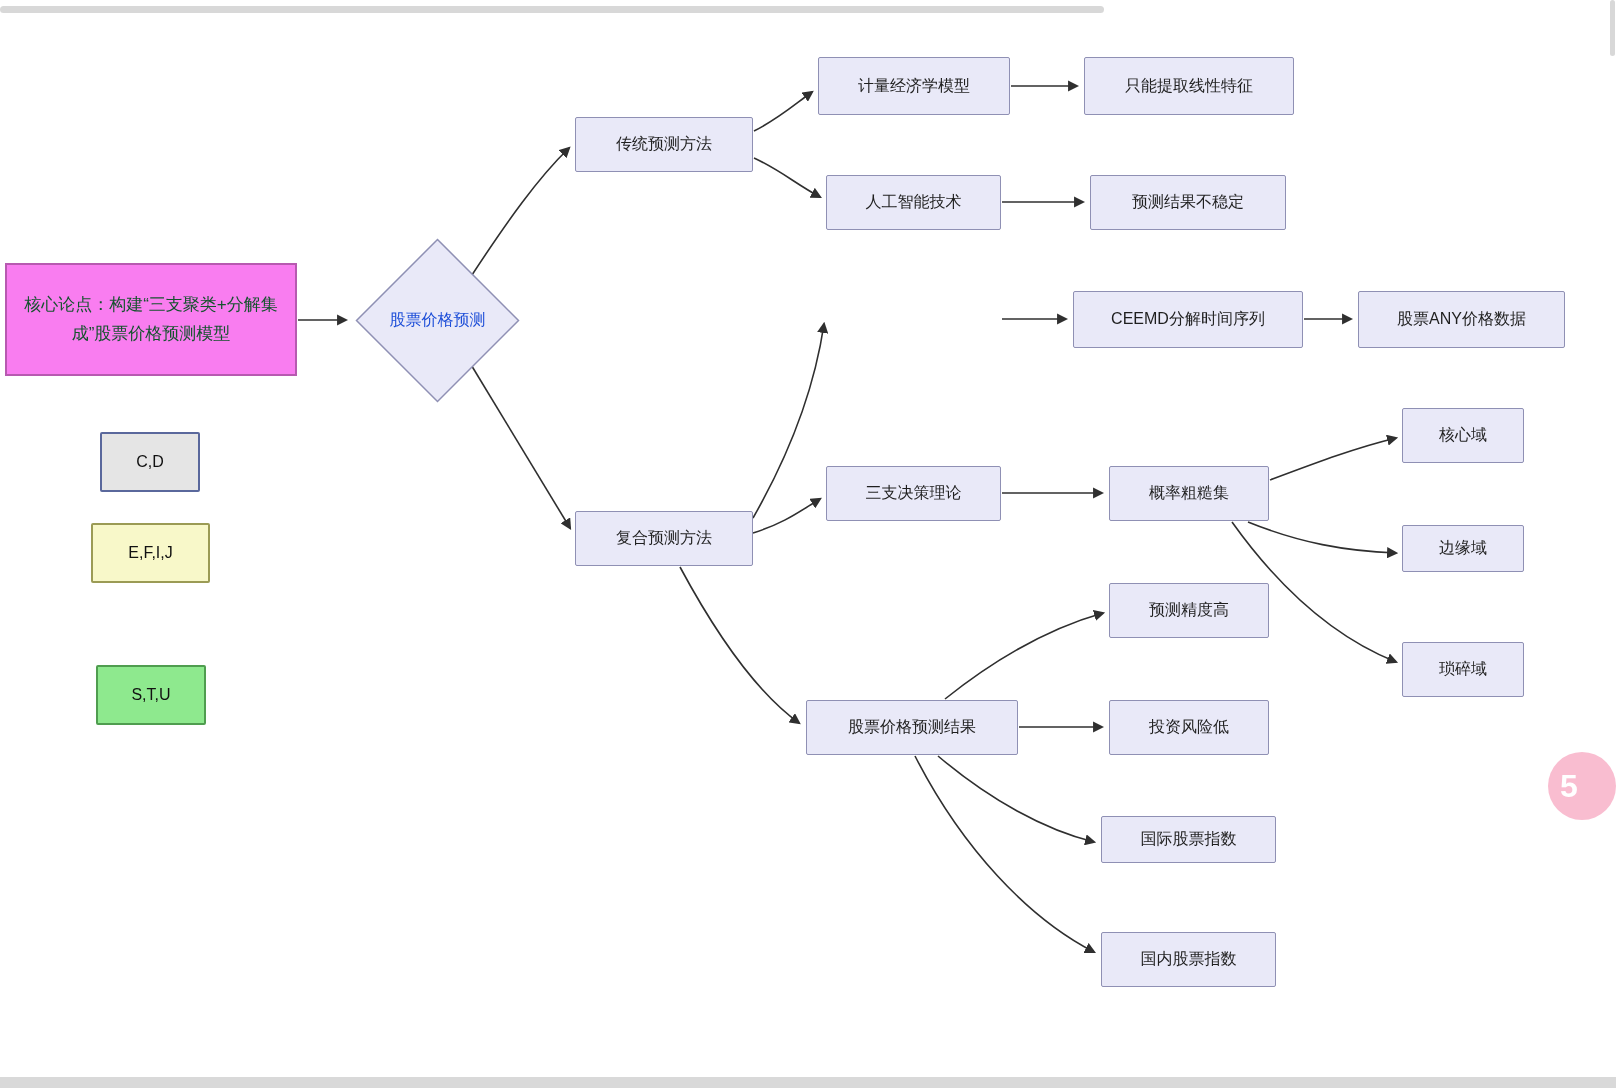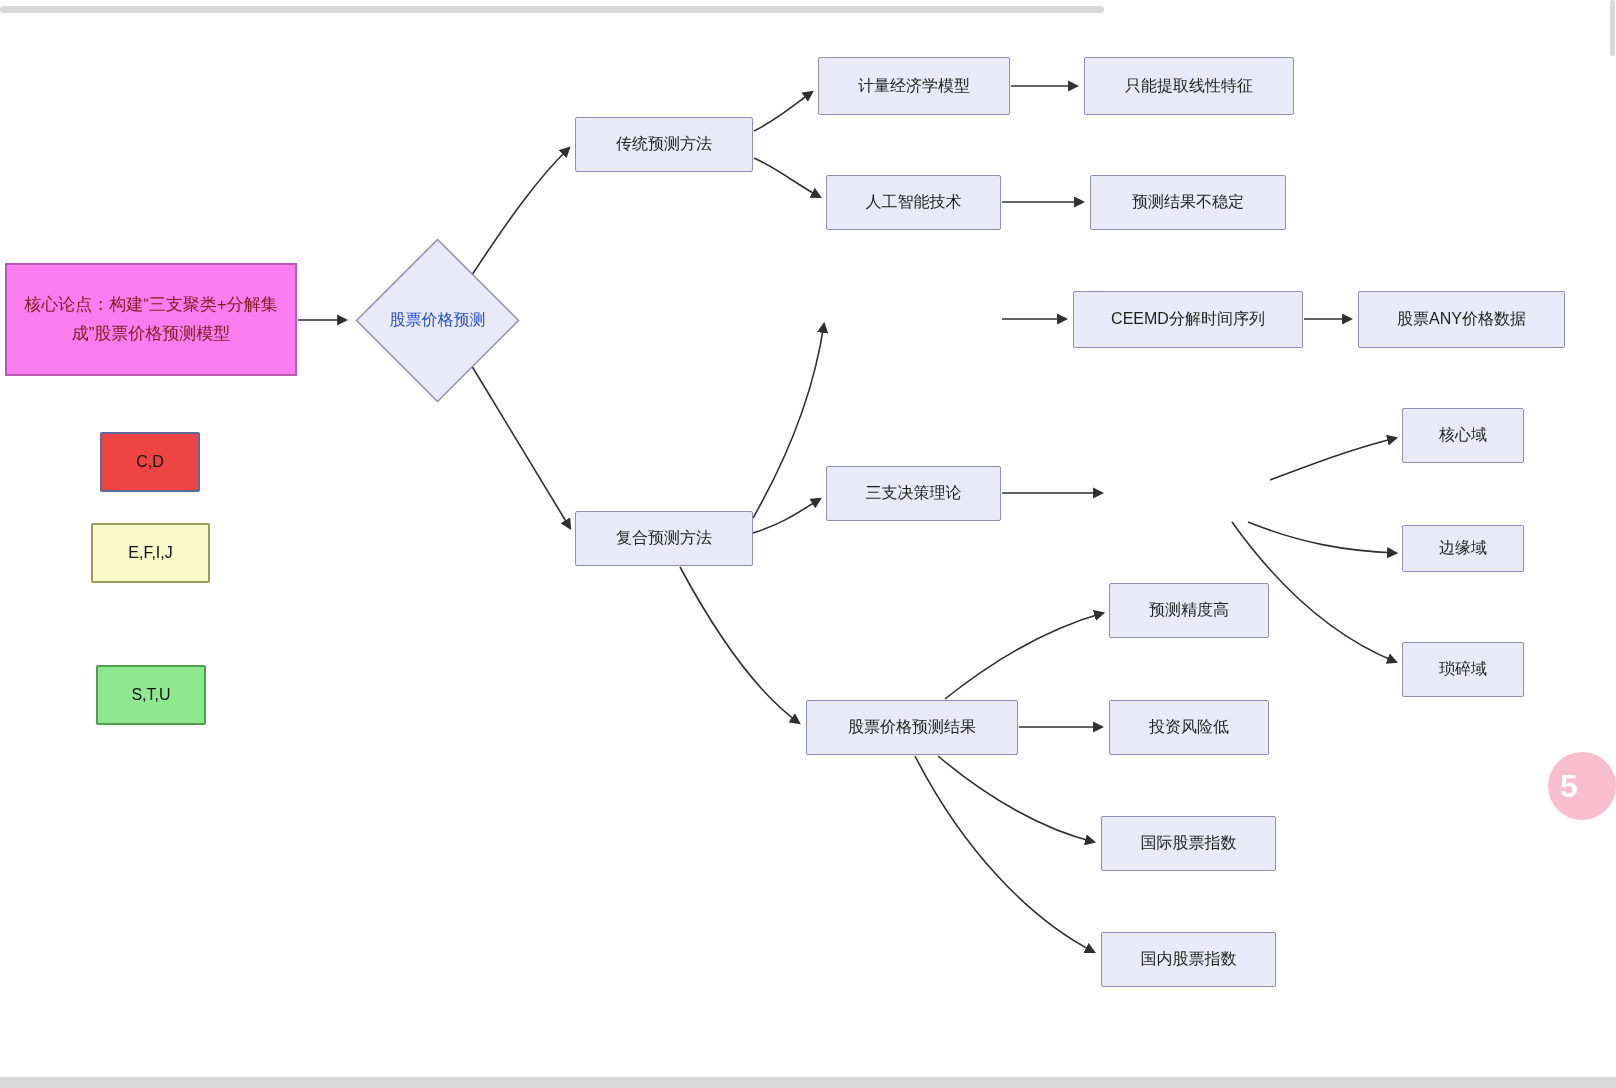--- a/index.html
+++ b/index.html
@@ -12,35 +12,35 @@
     position:absolute;display:flex;align-items:center;justify-content:center;
     background:#e9e9f8;border:1px solid #8f90b4;border-radius:2px;
     color:#1f1f1f;font-size:16px;text-align:center;box-sizing:border-box;
     padding:4px 12px;cursor:default;
   }
 
   .core-box{
     position:absolute;left:5px;top:263px;width:292px;height:113px;
     background:#f97df0;border:2px solid #b75ab0;box-sizing:border-box;
     display:flex;align-items:center;justify-content:center;text-align:center;
-    font-size:17px;line-height:1.7;color:#7f1d1d;padding:4px 16px;
+    font-size:17px;line-height:1.7;color:#14532d;padding:4px 16px;
   }
 
   .diamond-wrap{position:absolute;left:355px;top:238px;width:165px;height:165px;}
   .diamond-label{
     position:absolute;left:0;top:0;width:100%;height:100%;
     display:flex;align-items:center;justify-content:center;
     font-size:16px;color:#1d4ed8;text-align:center;
   }
 
   .legend{
     position:absolute;display:flex;align-items:center;justify-content:center;
     font-size:16px;color:#111;box-sizing:border-box;border-radius:2px;
   }
-  .legend-cd{left:100px;top:432px;width:100px;height:60px;background:#ef4444;border:2px solid #5a689c;}
+  .legend-cd{left:100px;top:432px;width:100px;height:60px;background:#e5e5e5;border:2px solid #5a689c;}
   .legend-efij{left:91px;top:523px;width:119px;height:60px;background:#f8f8c9;border:2px solid #9b9b55;}
   .legend-stu{left:96px;top:665px;width:110px;height:60px;background:#8ee98e;border:2px solid #4f9d4f;}
 
   .float-badge{
     position:absolute;left:1548px;top:752px;width:68px;height:68px;border-radius:50%;
     background:#f9bdd0;color:#ffffff;display:flex;align-items:center;justify-content:flex-start;
     padding-left:12px;box-sizing:border-box;font-size:32px;font-weight:bold;cursor:pointer;
   }
 
   .hscroll-top{position:absolute;left:0;top:6px;width:1104px;height:7px;background:#d8d8d8;border-radius:4px;}
@@ -97,27 +97,28 @@
 
   <div class="node" style="left:575px;top:117px;width:178px;height:55px">传统预测方法</div>
   <div class="node" style="left:818px;top:57px;width:192px;height:58px">计量经济学模型</div>
   <div class="node" style="left:1084px;top:57px;width:210px;height:58px">只能提取线性特征</div>
   <div class="node" style="left:826px;top:175px;width:175px;height:55px">人工智能技术</div>
   <div class="node" style="left:1090px;top:175px;width:196px;height:55px">预测结果不稳定</div>
   <div class="node" style="left:575px;top:511px;width:178px;height:55px">复合预测方法</div>
   <div class="node" style="left:1073px;top:291px;width:230px;height:57px">CEEMD分解时间序列</div>
   <div class="node" style="left:1358px;top:291px;width:207px;height:57px">股票ANY价格数据</div>
   <div class="node" style="left:826px;top:466px;width:175px;height:55px">三支决策理论</div>
+  <div class="node" style="left:1109px;top:466px;width:160px;height:55px">概率粗糙集</div>
   <div class="node" style="left:1402px;top:408px;width:122px;height:55px">核心域</div>
   <div class="node" style="left:1402px;top:525px;width:122px;height:47px">边缘域</div>
   <div class="node" style="left:1402px;top:642px;width:122px;height:55px">琐碎域</div>
   <div class="node" style="left:1109px;top:583px;width:160px;height:55px">预测精度高</div>
   <div class="node" style="left:806px;top:700px;width:212px;height:55px">股票价格预测结果</div>
   <div class="node" style="left:1109px;top:700px;width:160px;height:55px">投资风险低</div>
-  <div class="node" style="left:1101px;top:816px;width:175px;height:55px">国际股票指数</div>
+  <div class="node" style="left:1101px;top:816px;width:175px;height:47px">国际股票指数</div>
   <div class="node" style="left:1101px;top:932px;width:175px;height:55px">国内股票指数</div>
 
   <div class="float-badge">
     <span>5</span>
   </div>
 
   <div class="hscroll-top"></div>
   <div class="vscroll-right"></div>
   <div class="hscroll-bottom"></div>
 

